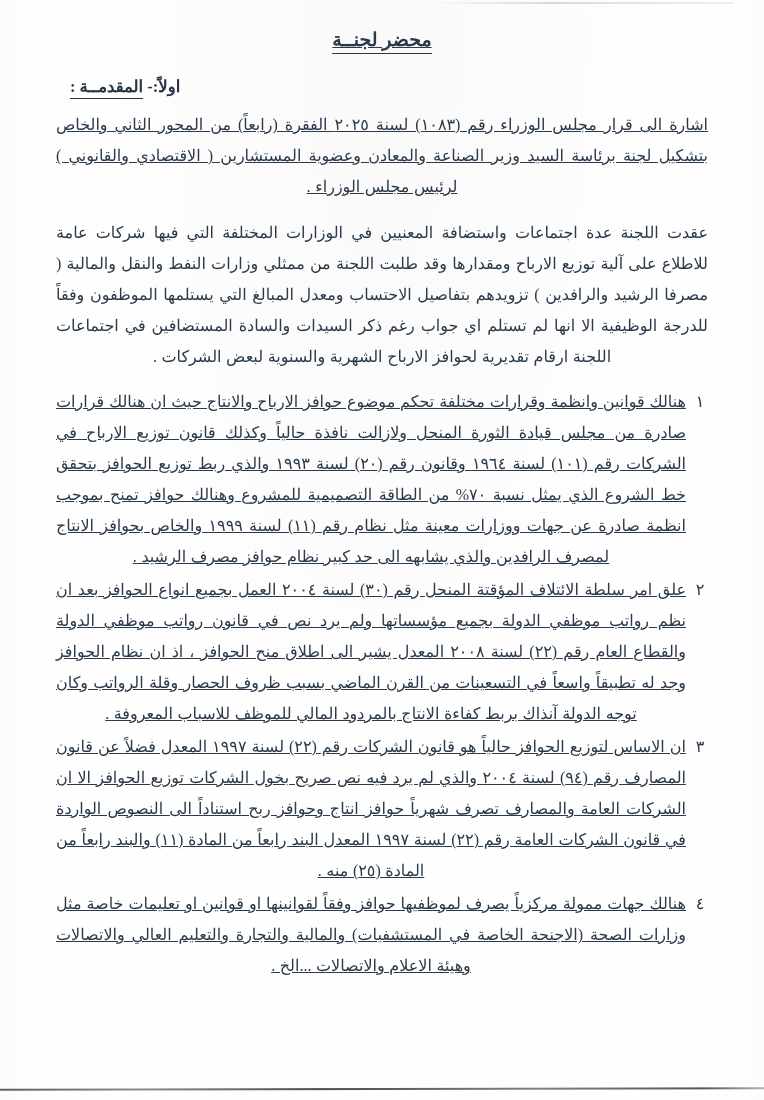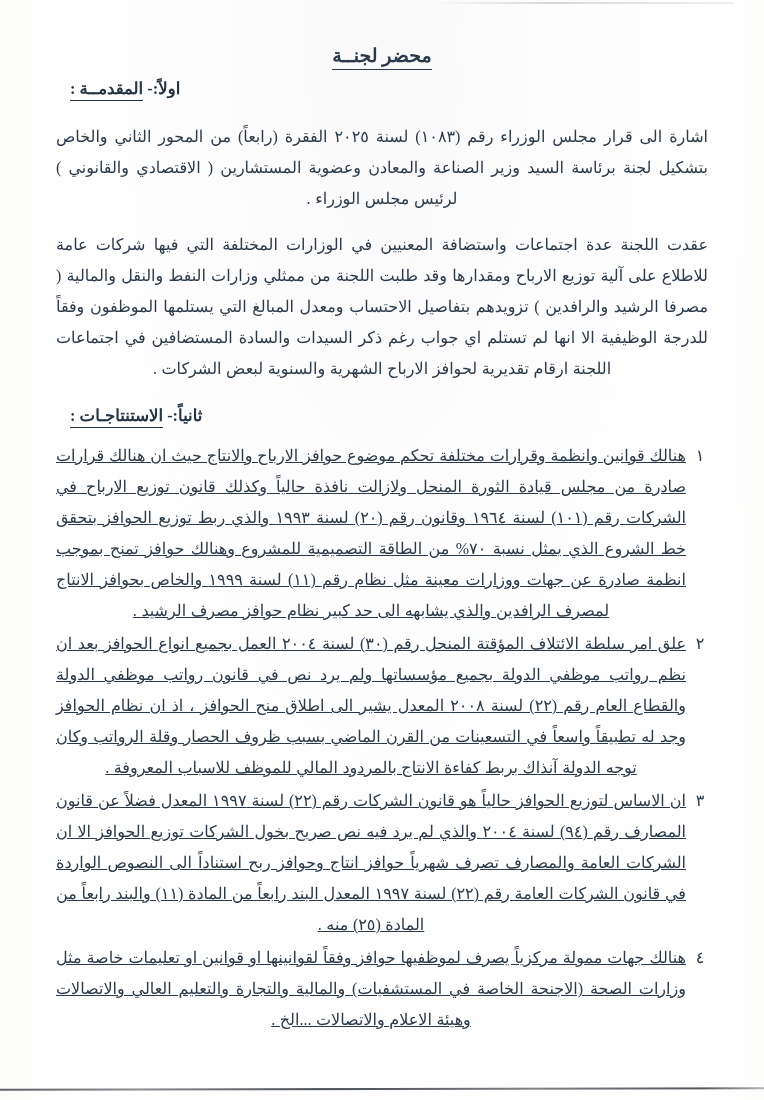--- a/index.html
+++ b/index.html
@@ -57,26 +57,27 @@
   .content {
     position: absolute;
     top: 0;
     left: 56px;
     right: 56px;
     text-align: justify;
   }
 
   
   .doc-title {
-    margin: 44px 0 0 0;
+    margin: 28px 0 0 0;
     text-align: center;
     font-size: 19px;
     font-weight: bold;
     letter-spacing: 0px;
     color: #2a3a4b;
+    text-decoration: underline;
   }
   .doc-title .u {
     border-bottom: 1.4px solid #2a3a4b;
     padding-bottom: 3px;
   }
 
   
   .section-heading {
     font-size: 16.5px;
     font-weight: bold;
@@ -85,34 +86,34 @@
     direction: rtl;
     margin: 0;
   }
   .section-heading .lead {
     font-weight: bold;
   }
   .section-heading .u {
     border-bottom: 1.4px solid #243445;
     padding-bottom: 2px;
   }
-  #heading-intro  { margin-top: 12px; padding-left: 14px; }
+  #heading-intro  { margin-top: 26px; padding-left: 14px; }
   #heading-concl  { margin-top: 22px; padding-left: 14px; }
 
   
   .para {
     font-size: 16px;
     line-height: 31px;
     margin: 15px 0 0 0;
     text-align: justify;
     text-align-last: center;
     color: #2b3a4a;
     word-spacing: 0.6px;
   }
-  #para-1 { margin-top: 22px; }
+  #para-1 { margin-top: 12px; text-decoration: underline; }
   #para-2 { }
 
   
   .points {
     list-style: none;
     margin: 14px 0 0 0;
     padding: 0;
   }
   .point {
     position: relative;
@@ -151,24 +152,20 @@
     </h1>
 
     <h2 class="section-heading" id="heading-intro">
       <span class="lead">اولاً:-</span>
       <span class="u">المقدمــة :</span>
     </h2>
 
     <p class="para" id="para-1">اشارة الى قرار مجلس الوزراء رقم (١٠٨٣) لسنة ٢٠٢٥ الفقرة (رابعاً) من المحور الثاني والخاص بتشكيل لجنة برئاسة السيد وزير الصناعة والمعادن وعضوية المستشارين ( الاقتصادي والقانوني ) لرئيس مجلس الوزراء .</p>
     <p class="para" id="para-2">عقدت اللجنة عدة اجتماعات واستضافة المعنيين في الوزارات المختلفة التي فيها شركات عامة للاطلاع على آلية توزيع الارباح ومقدارها وقد طلبت اللجنة من ممثلي وزارات النفط والنقل والمالية ( مصرفا الرشيد والرافدين ) تزويدهم بتفاصيل الاحتساب ومعدل المبالغ التي يستلمها الموظفون وفقاً للدرجة الوظيفية الا انها لم تستلم اي جواب رغم ذكر السيدات والسادة المستضافين في اجتماعات اللجنة ارقام تقديرية لحوافز الارباح الشهرية والسنوية لبعض الشركات .</p>
 
-    <h2 class="section-heading" id="heading-concl">
-      <span class="lead">ثانياً:-</span>
-      <span class="u">الاستنتاجـات :</span>
-    </h2>
 
     <ol class="points">
       <li class="point">
         <span class="marker">١</span>
         <span class="ptext">هنالك قوانين وانظمة وقرارات مختلفة تحكم موضوع حوافز الارباح والانتاج حيث ان هنالك قرارات صادرة من مجلس قيادة الثورة المنحل ولازالت نافذة حالياً وكذلك قانون توزيع الارباح في الشركات رقم (١٠١) لسنة ١٩٦٤ وقانون رقم (٢٠) لسنة ١٩٩٣ والذي ربط توزيع الحوافز بتحقق خط الشروع الذي يمثل نسبة ٧٠% من الطاقة التصميمية للمشروع وهنالك حوافز تمنح بموجب انظمة صادرة عن جهات ووزارات معينة مثل نظام رقم (١١) لسنة ١٩٩٩ والخاص بحوافز الانتاج لمصرف الرافدين والذي يشابهه الى حد كبير نظام حوافز مصرف الرشيد .</span>
       </li>
       <li class="point">
         <span class="marker">٢</span>
         <span class="ptext">علق امر سلطة الائتلاف المؤقتة المنحل رقم (٣٠) لسنة ٢٠٠٤ العمل بجميع انواع الحوافز بعد ان نظم رواتب موظفي الدولة بجميع مؤسساتها ولم يرد نص في قانون رواتب موظفي الدولة والقطاع العام رقم (٢٢) لسنة ٢٠٠٨ المعدل يشير الى اطلاق منح الحوافز ، اذ ان نظام الحوافز وجد له تطبيقاً واسعاً في التسعينات من القرن الماضي بسبب ظروف الحصار وقلة الرواتب وكان توجه الدولة آنذاك بربط كفاءة الانتاج بالمردود المالي للموظف للاسباب المعروفة .</span>
       </li>

